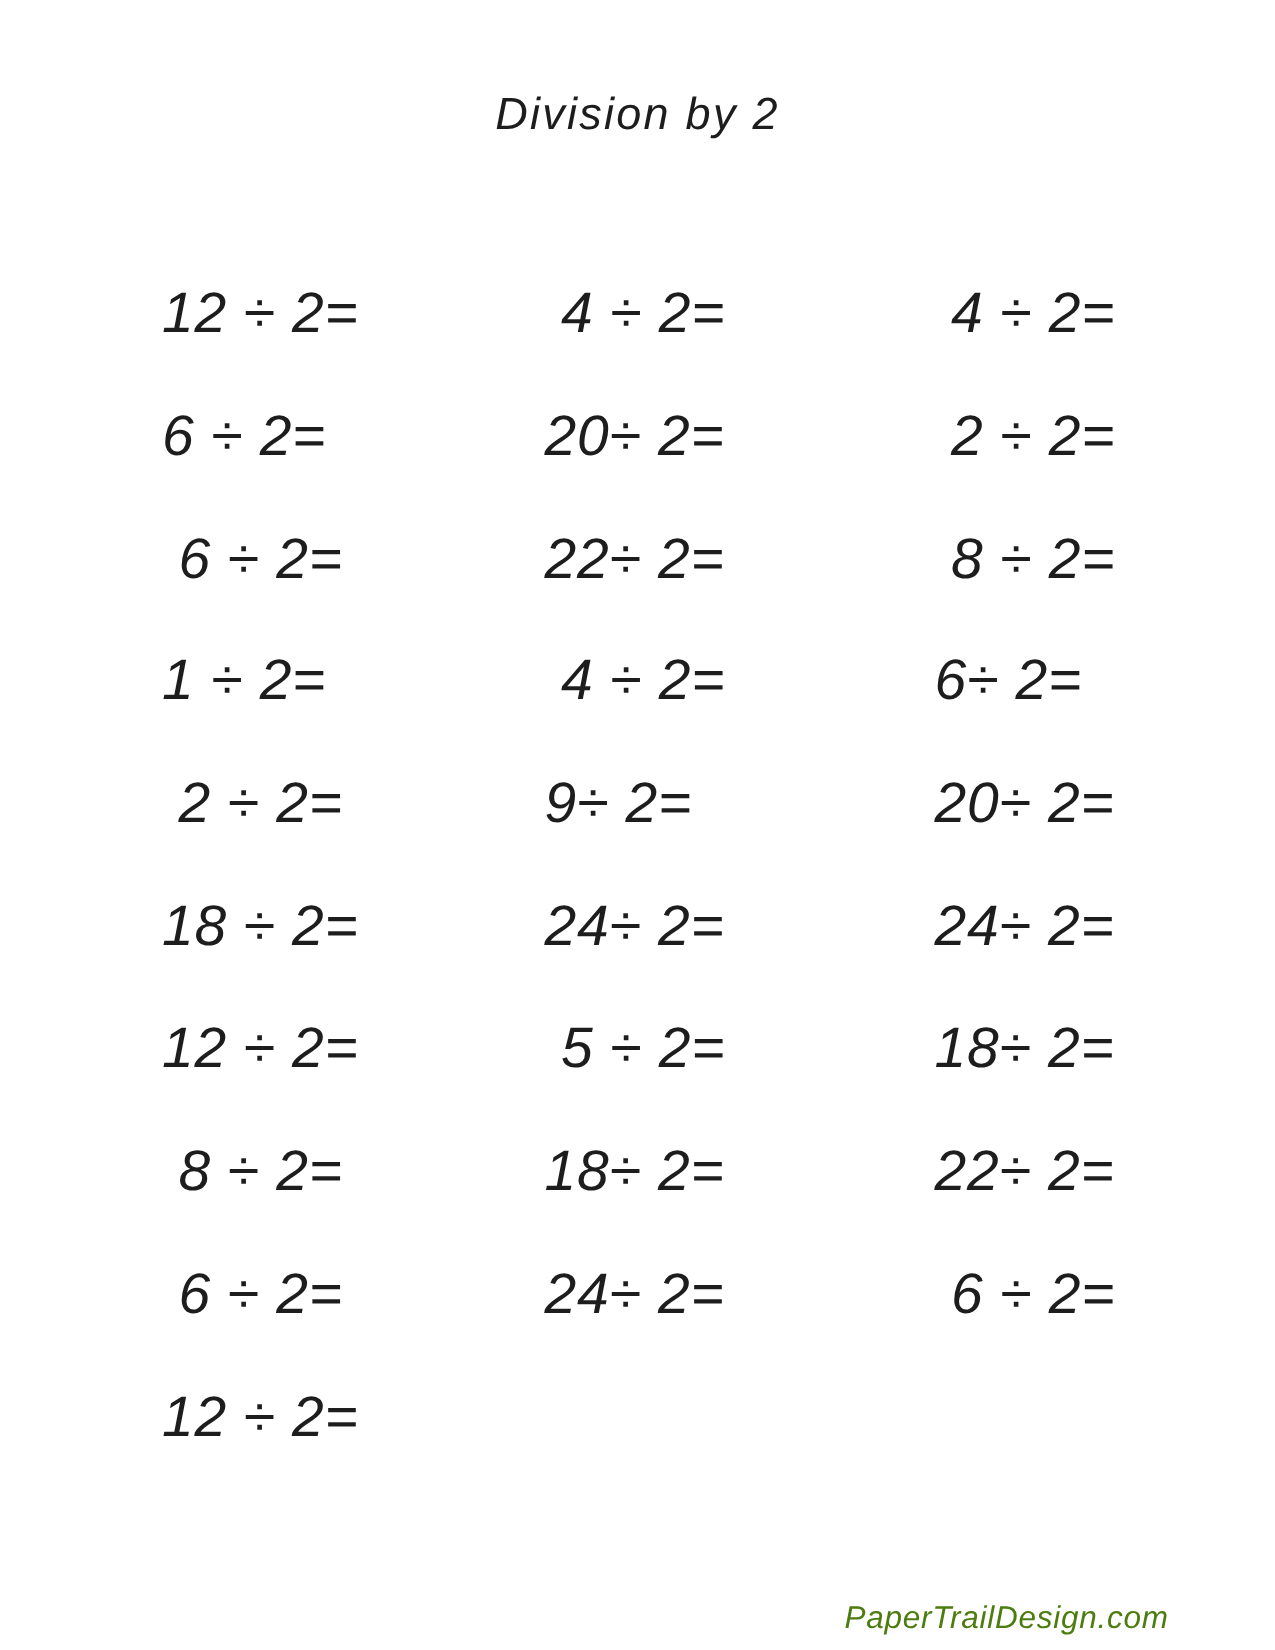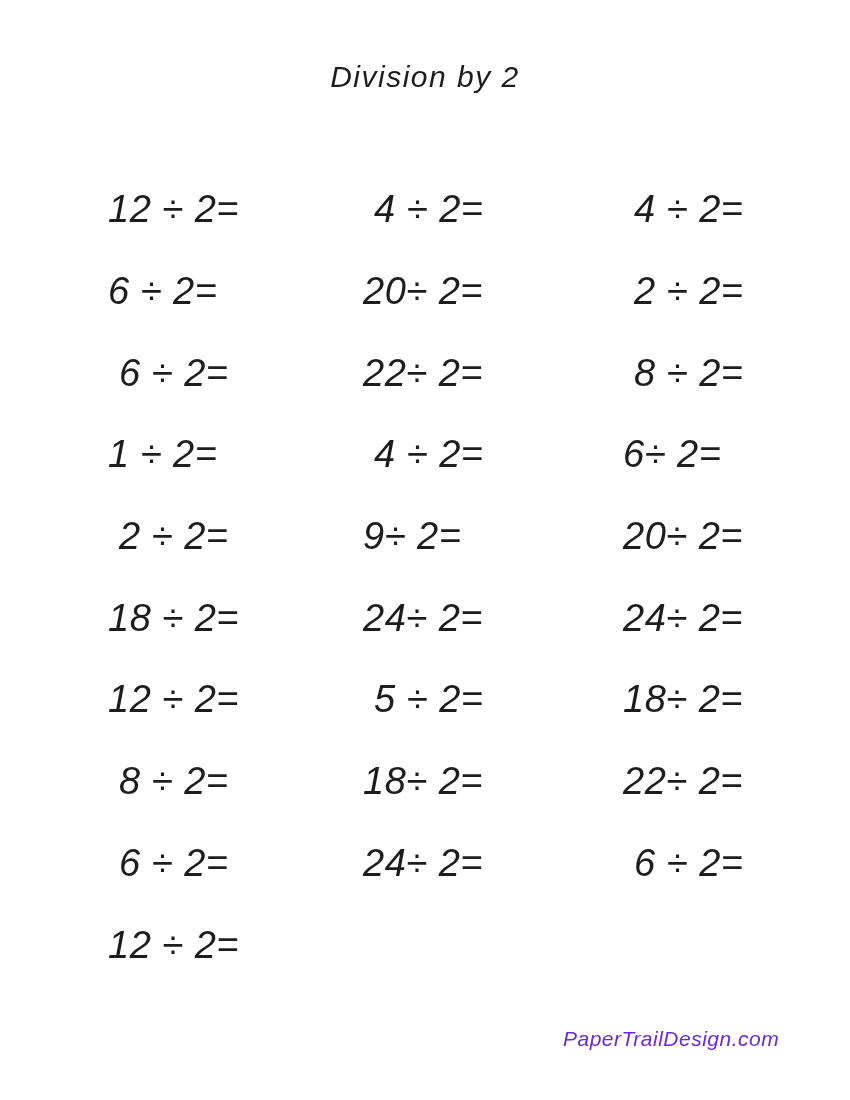--- a/index.html
+++ b/index.html
@@ -43,25 +43,25 @@
     height: 81.7px;
     display: flex;
     align-items: center;
     white-space: pre;       
     font-size: 38px;
     letter-spacing: 0.5px;
     color: #1d1d1d;
   }
   .footer {
     position: absolute;
-    top: 1027px;
+    top: 1067px;
     left: 563px;
     font-size: 21px;
     letter-spacing: 0.5px;
-    color: #6d28d9;
+    color: #4d7c0f;
   }
 </style>
 </head>
 <body>
 
 <div class="sheet">
 
   <div class="title">Division by 2</div>
 
   <div class="col col-1">

